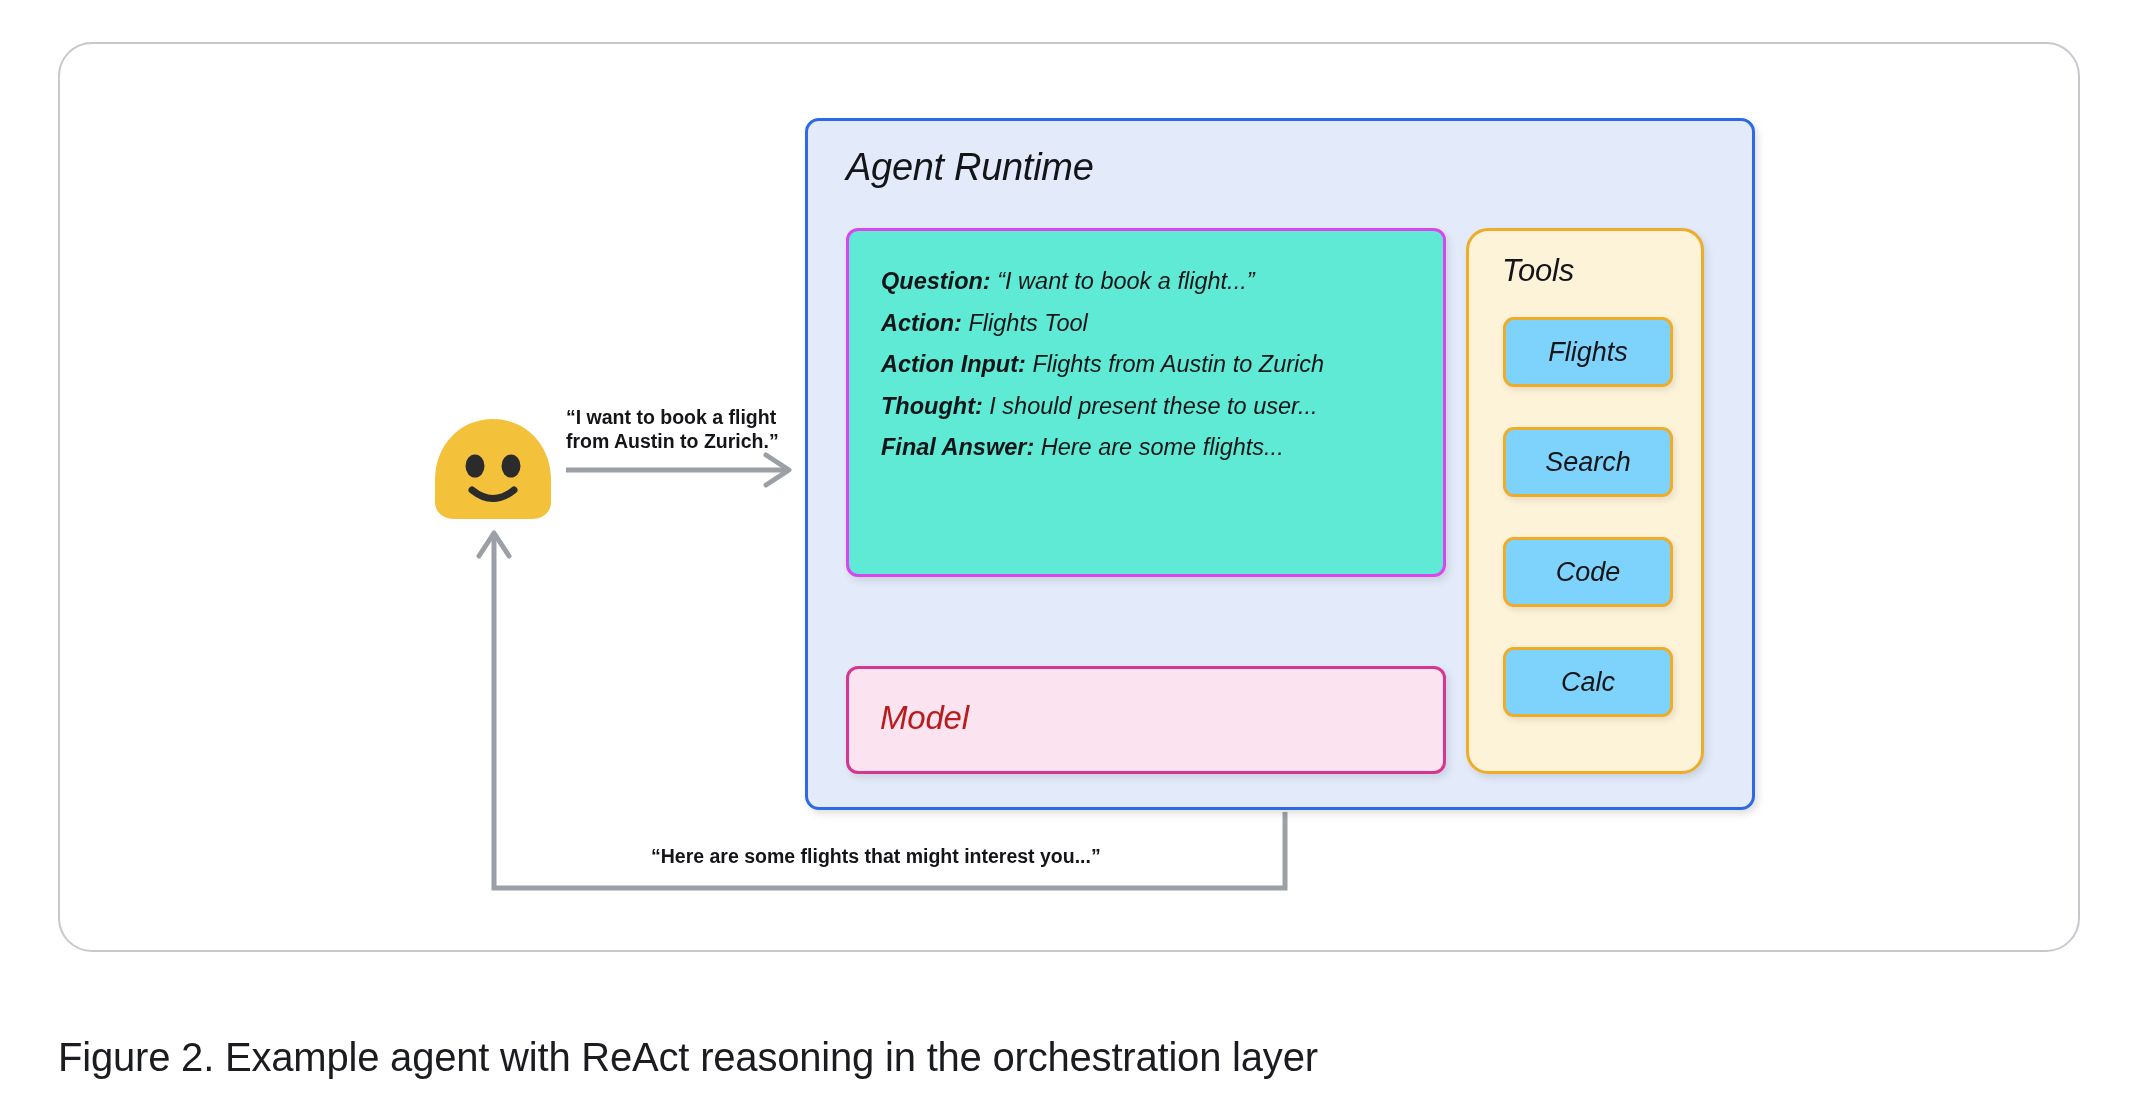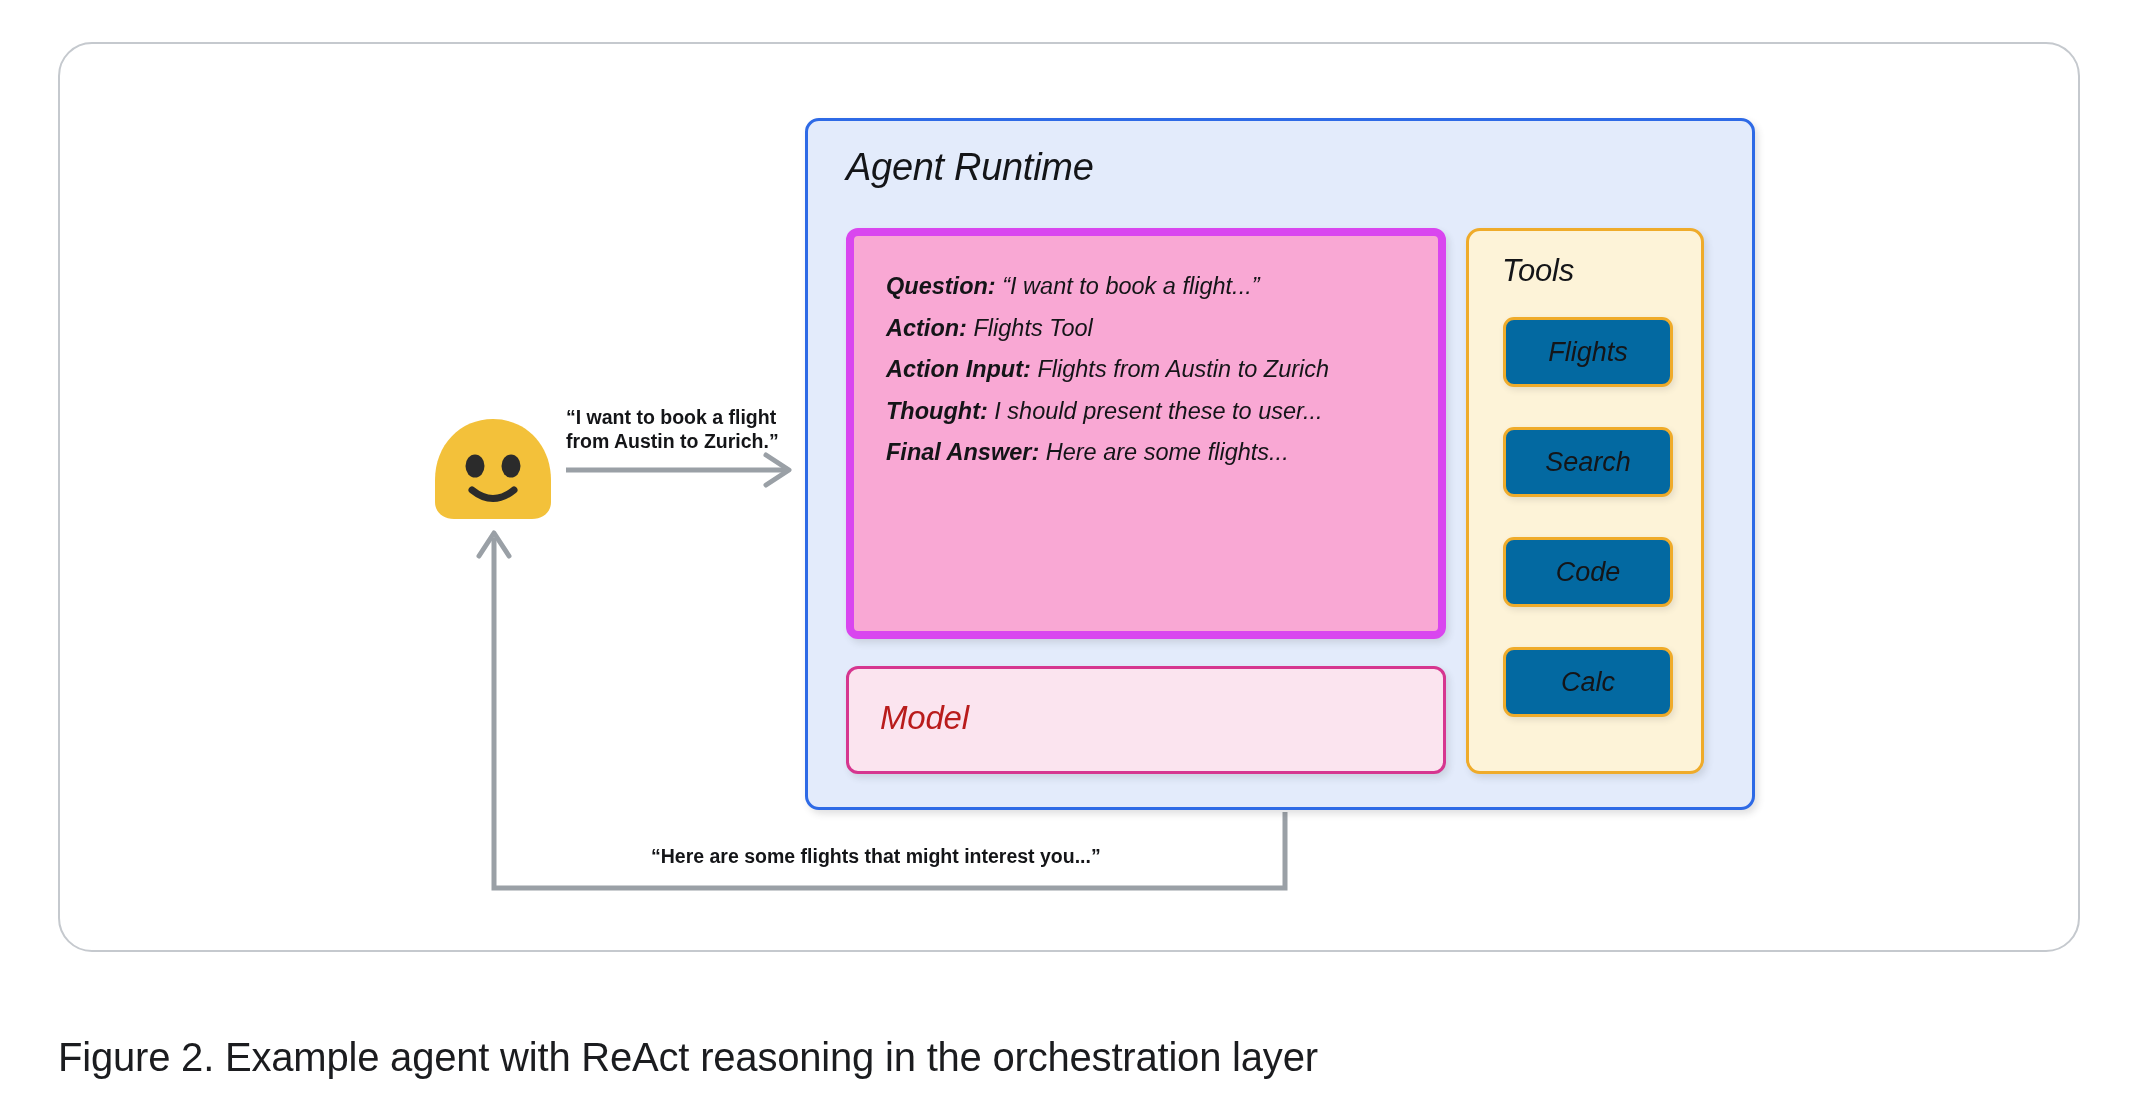--- a/index.html
+++ b/index.html
@@ -51,25 +51,25 @@
     letter-spacing: -0.3px;
     color: #141518;
   }
 
   
   #react-trace {
     position: absolute;
     left: 38px;
     top: 107px;
     width: 600px;
-    height: 411px;
-    box-sizing: border-box;
-    border: 8px solid #d946ef;
+    height: 349px;
+    box-sizing: border-box;
+    border: 3px solid #d946ef;
     border-radius: 12px;
-    background: #f9a8d4;
+    background: #5eead4;
     box-shadow: 3px 4px 7px rgba(60,64,67,0.14);
     padding: 30px 0 0 32px;
   }
   .trace-line {
     font-size: 23.5px;
     line-height: 41.5px;
     color: #141518;
     white-space: nowrap;
   }
   .trace-line .lbl {
@@ -100,21 +100,21 @@
 
   
   #tools-panel {
     position: absolute;
     left: 658px;
     top: 107px;
     width: 238px;
     height: 546px;
     box-sizing: border-box;
     border: 3px solid #efab2a;
-    border-radius: 14px;
+    border-radius: 22px;
     background: #fdf3d8;
     box-shadow: 3px 4px 7px rgba(60,64,67,0.14);
   }
   #tools-title {
     position: absolute;
     left: 33px;
     top: 22px;
     font-size: 31px;
     letter-spacing: -0.2px;
     color: #141518;
@@ -125,21 +125,21 @@
     top: 86px;
     width: 170px;
   }
   .tool-chip {
     box-sizing: border-box;
     width: 170px;
     height: 70px;
     margin-bottom: 40px;
     border: 3px solid #efab2a;
     border-radius: 11px;
-    background: #0369a1;
+    background: #7dd3fc;
     display: flex;
     align-items: center;
     justify-content: center;
     font-size: 27px;
     color: #141518;
     box-shadow: 2px 3px 6px rgba(60,64,67,0.13);
   }
   .tool-chip:last-child { margin-bottom: 0; }
 
   

